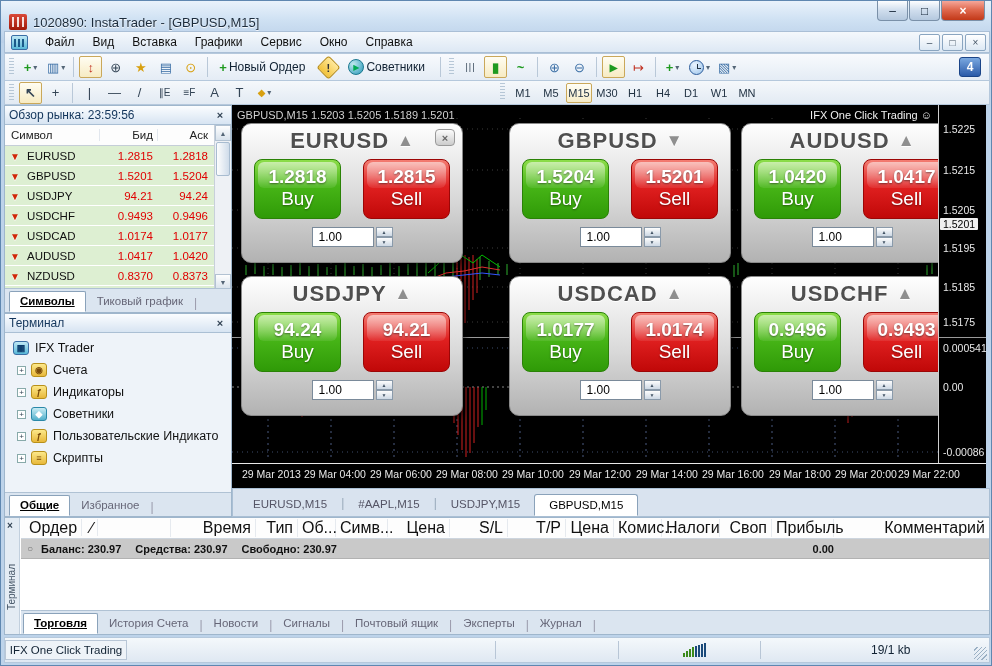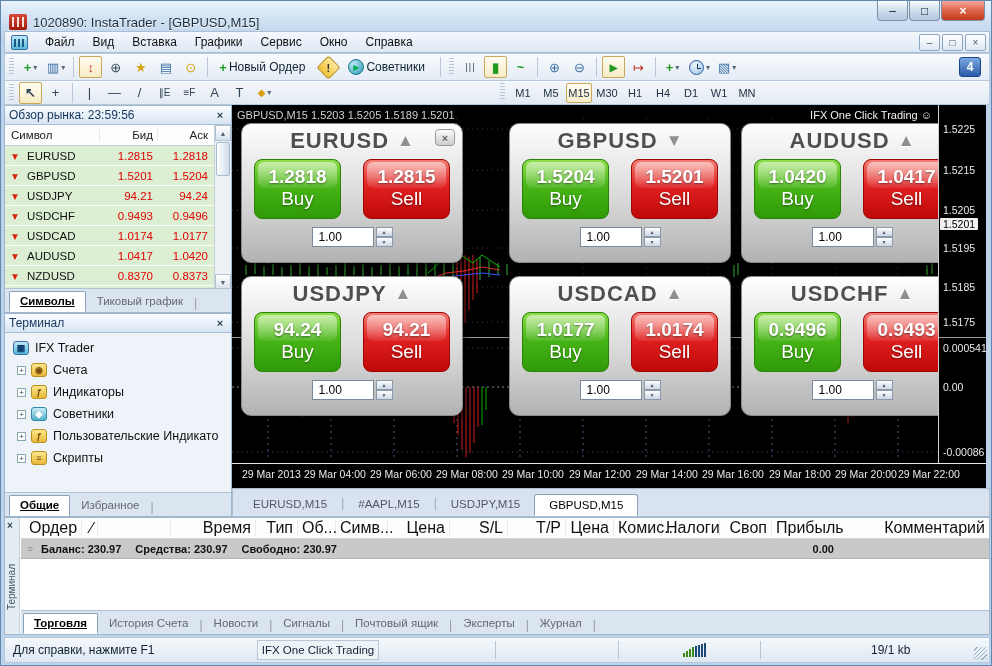--- a/index.html
+++ b/index.html
@@ -821,21 +821,20 @@
         <span class="ptab-sep">|</span>
         <div class="ptab">Эксперты</div>
         <span class="ptab-sep">|</span>
         <div class="ptab">Журнал</div>
         <span class="ptab-sep">|</span>
       </div>
     </div>
   </div>
 
   <div class="statusbar">
-    <span class="st-help">Для справки, нажмите F1</span>
     <span class="st-mode">IFX One Click Trading</span>
     <span class="st-sep" style="left:490px"></span>
     <span class="st-sep" style="left:613px"></span>
     <span class="st-sep" style="left:755px"></span>
     <span class="bars">
       <i style="height:4px"></i>
         <i style="height:6px"></i>
         <i style="height:8px"></i>
         <i style="height:10px"></i>
       <i class="b" style="height:11px"></i>

